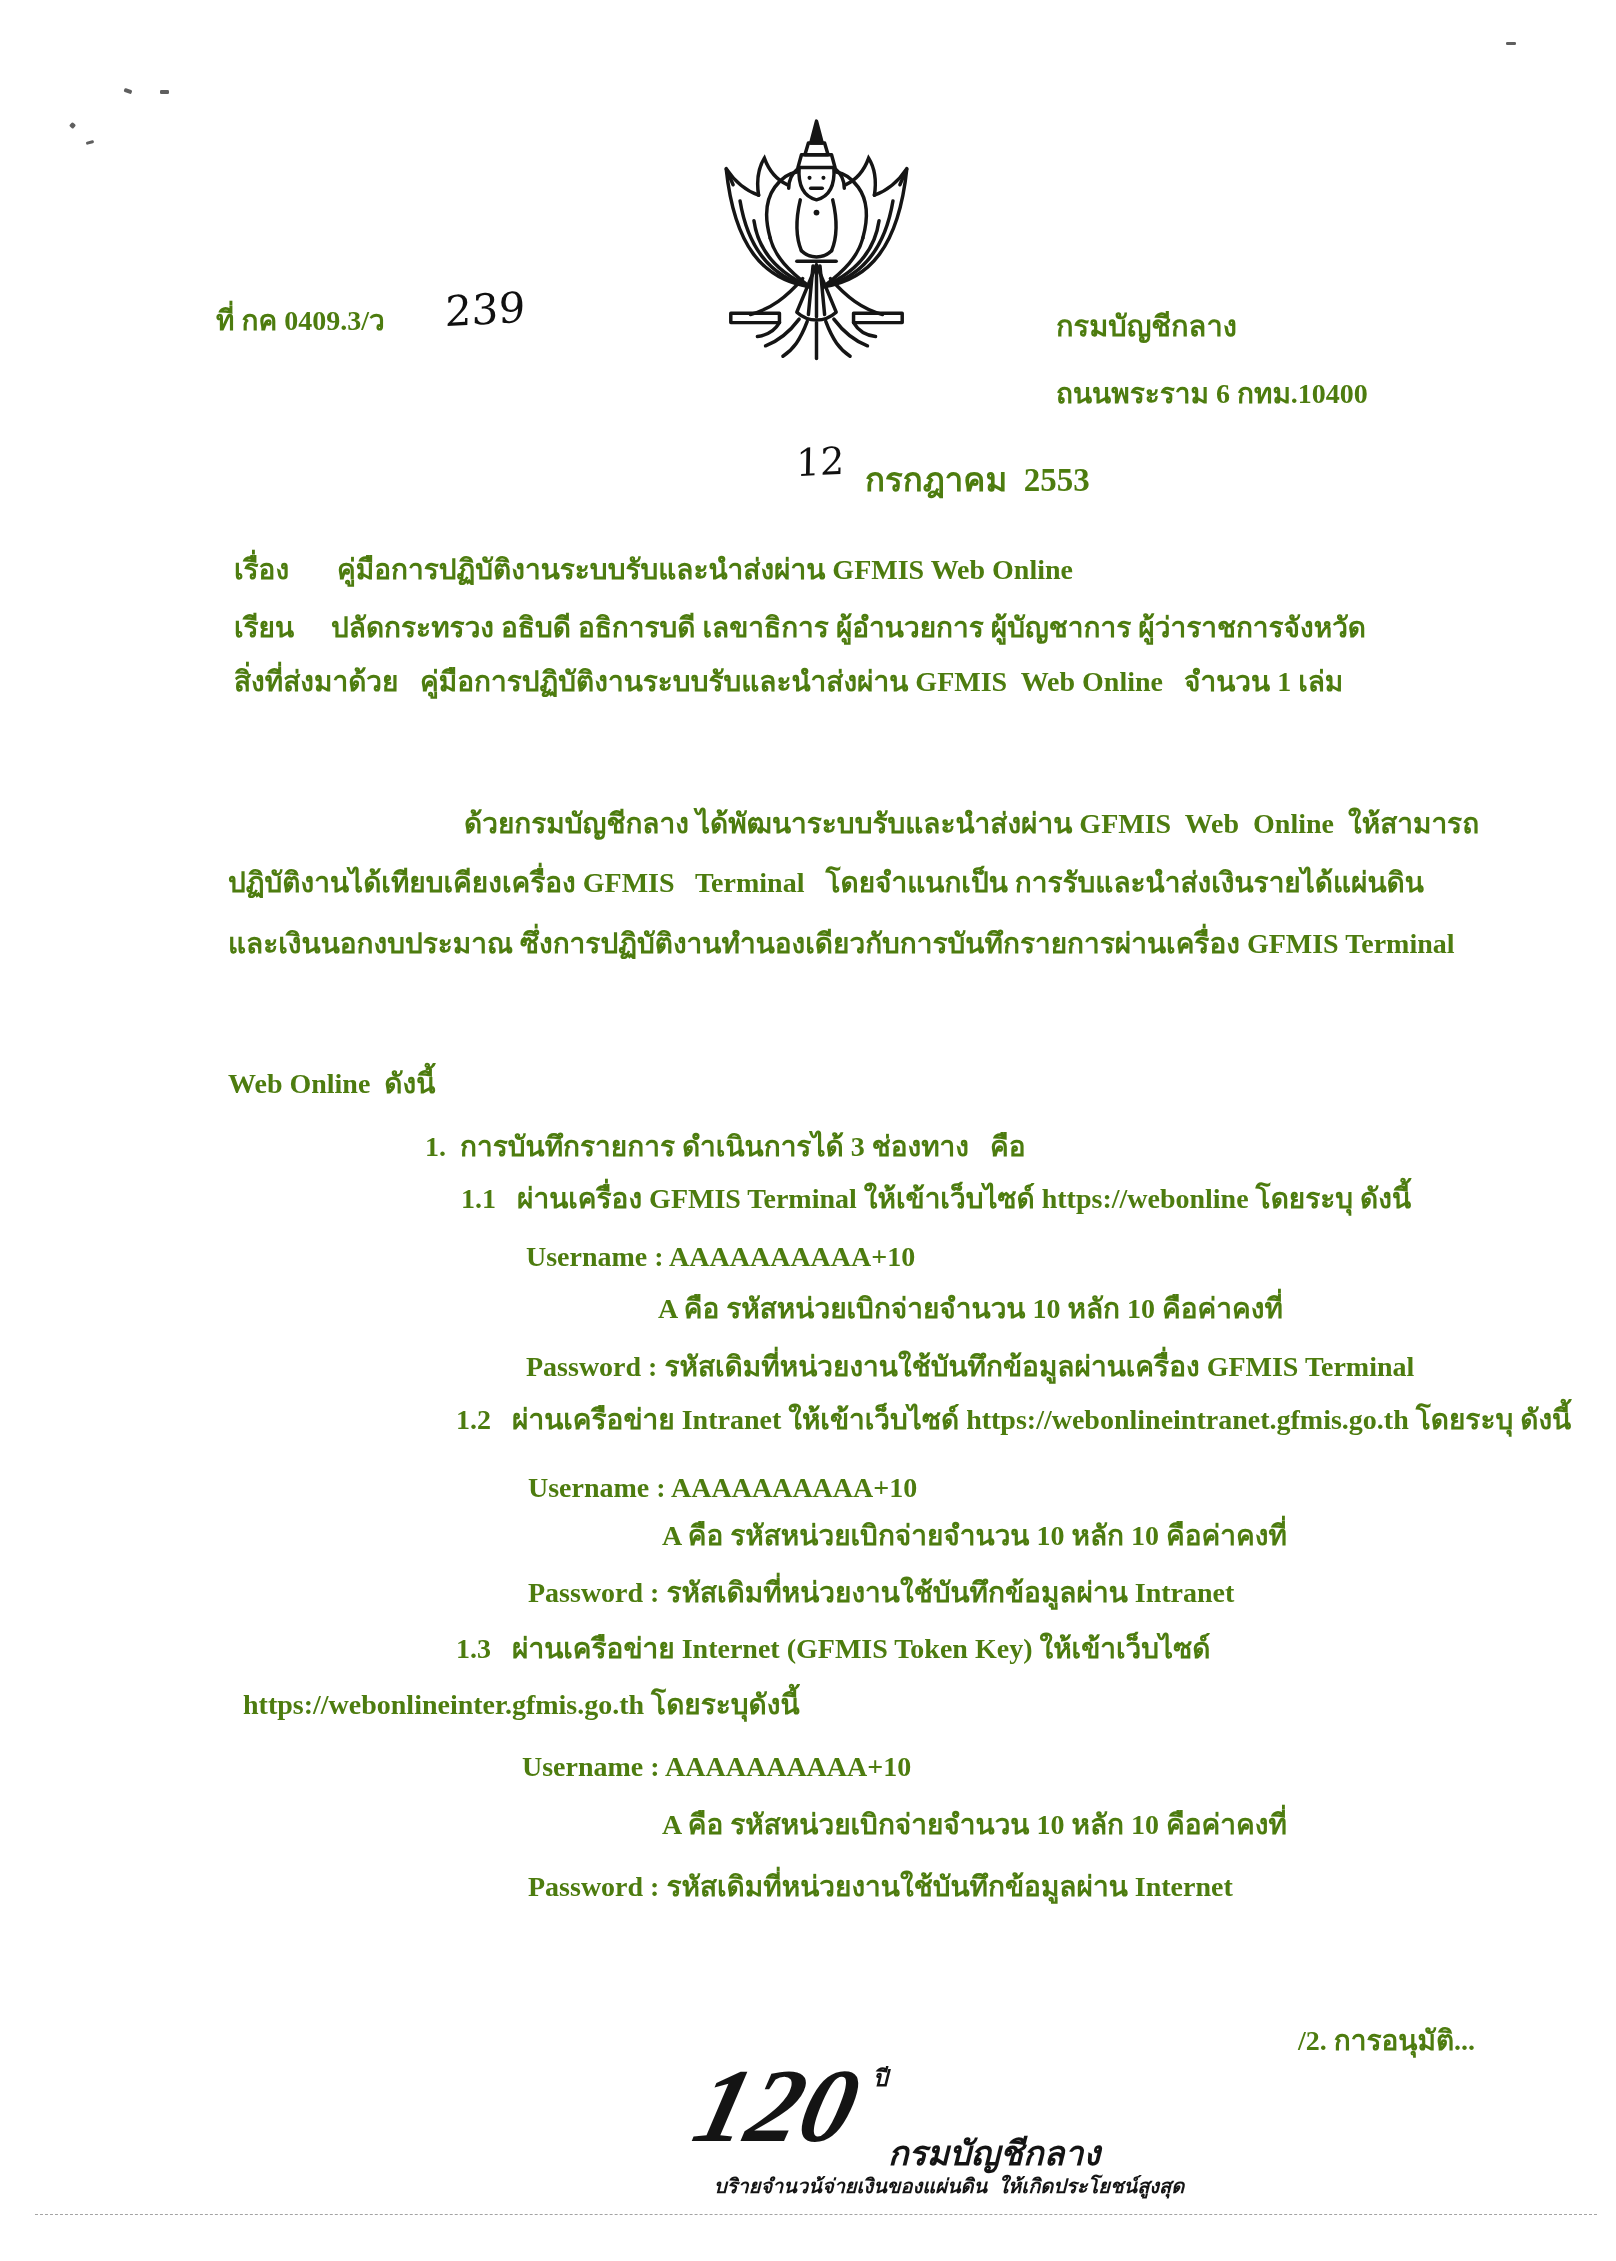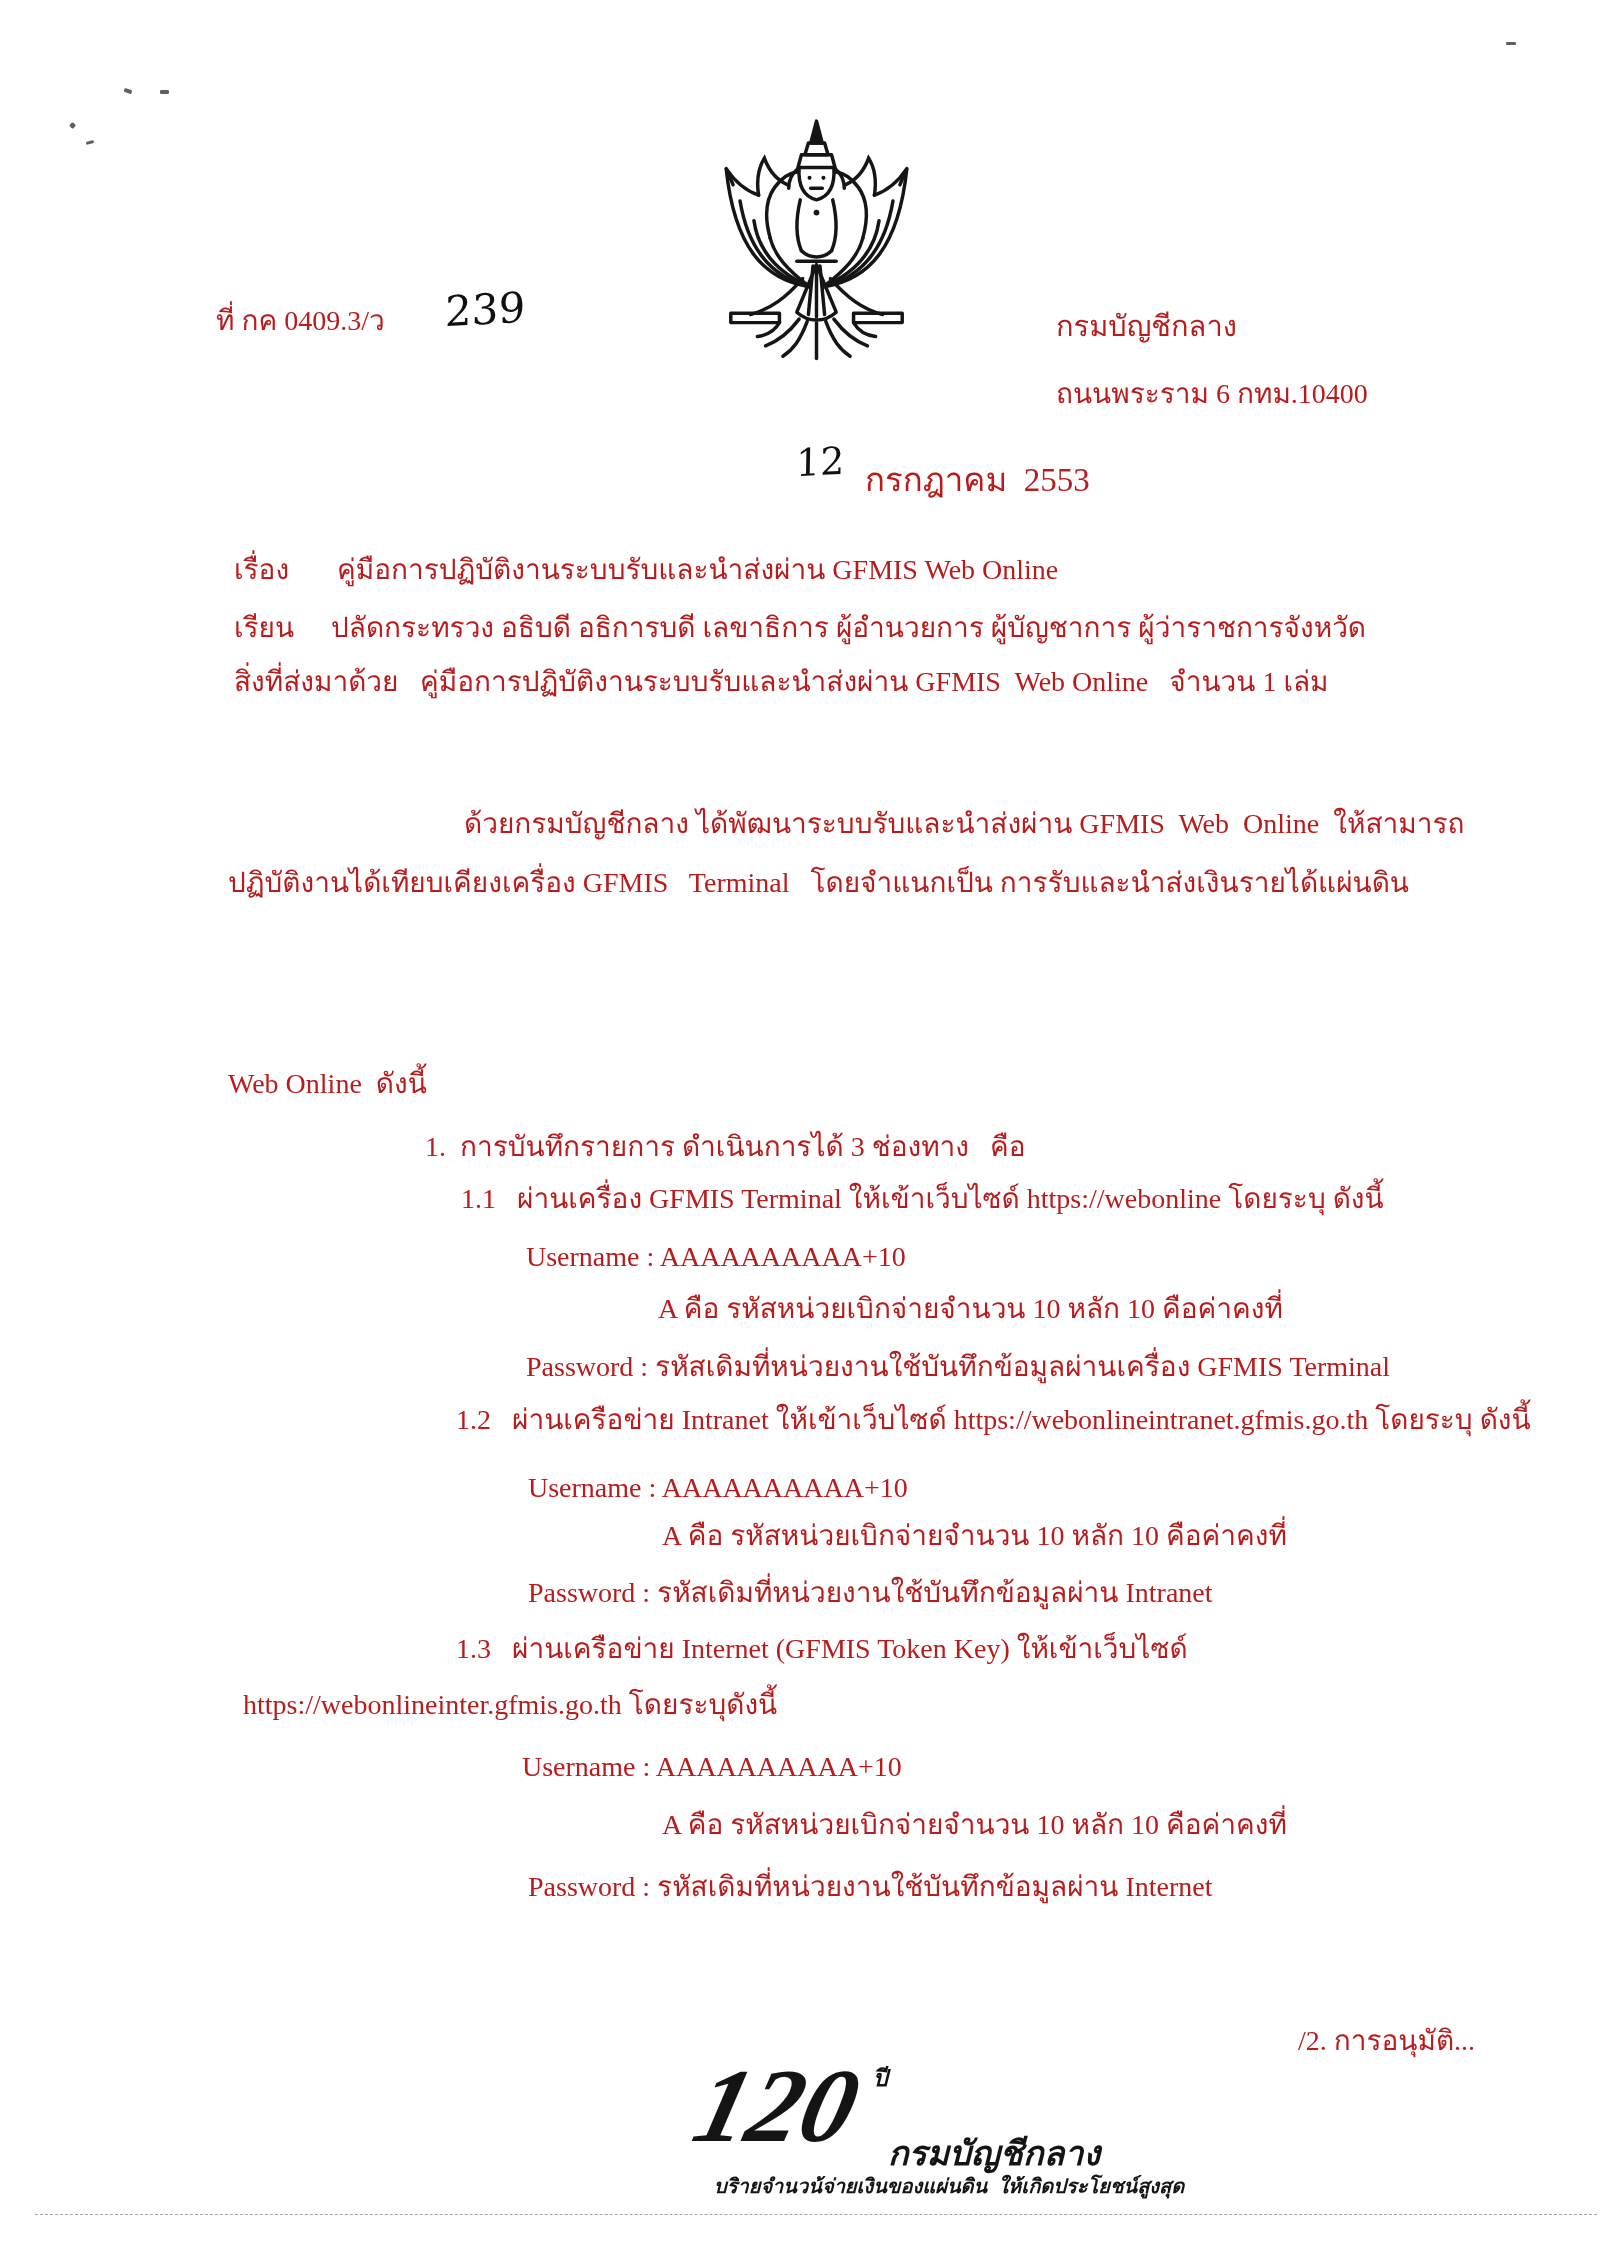--- a/index.html
+++ b/index.html
@@ -9,21 +9,22 @@
     background:#ffffff;
     font-family:"Liberation Serif","DejaVu Serif",serif;
     color:#141414;
     overflow:hidden;
   }
   .t {
     position:absolute;
     font-size:28px;
     line-height:1.2;
     white-space:pre;
-    color:#b91c1c;
+    color:#4d7c0f;
+    font-weight:bold;
   }
   .hand {
     position:absolute;
     font-family:"DejaVu Serif",serif;
     font-size:42px;
     transform:rotate(-3deg) skewX(-4deg);
     white-space:pre;
     color:#101010;
   }
   .emblem { position:absolute; left:700px; top:113px; width:233px; height:249px; }
@@ -128,20 +129,21 @@
   <div class="t" style="left:337px; top:553px;">คู่มือการปฏิบัติงานระบบรับและนำส่งผ่าน GFMIS Web Online</div>
 
   <div class="t" style="left:234px; top:611px;">เรียน</div>
   <div class="t" style="left:331px; top:611px;">ปลัดกระทรวง อธิบดี อธิการบดี เลขาธิการ ผู้อำนวยการ ผู้บัญชาการ ผู้ว่าราชการจังหวัด</div>
 
   <div class="t" style="left:234px; top:665px;">สิ่งที่ส่งมาด้วย</div>
   <div class="t" style="left:420px; top:665px;">คู่มือการปฏิบัติงานระบบรับและนำส่งผ่าน GFMIS  Web Online   จำนวน 1 เล่ม</div>
 
   <div class="t" style="left:464px; top:807px;">ด้วยกรมบัญชีกลาง ได้พัฒนาระบบรับและนำส่งผ่าน GFMIS  Web  Online  ให้สามารถ</div>
   <div class="t" style="left:228px; top:866px;">ปฏิบัติงานได้เทียบเคียงเครื่อง GFMIS   Terminal   โดยจำแนกเป็น การรับและนำส่งเงินรายได้แผ่นดิน</div>
+  <div class="t" style="left:228px; top:927px;">และเงินนอกงบประมาณ ซึ่งการปฏิบัติงานทำนองเดียวกับการบันทึกรายการผ่านเครื่อง GFMIS Terminal</div>
 
   <div class="t" style="left:228px; top:1067px;">Web Online  ดังนี้</div>
 
   <div class="t" style="left:425px; top:1130px;">1.  การบันทึกรายการ ดำเนินการได้ 3 ช่องทาง   คือ</div>
   <div class="t" style="left:461px; top:1182px;">1.1   ผ่านเครื่อง GFMIS Terminal ให้เข้าเว็บไซด์ https://webonline โดยระบุ ดังนี้</div>
 
   <div class="t" style="left:526px; top:1240px;">Username : AAAAAAAAAA+10</div>
   <div class="t" style="left:658px; top:1292px;">A คือ รหัสหน่วยเบิกจ่ายจำนวน 10 หลัก 10 คือค่าคงที่</div>
   <div class="t" style="left:526px; top:1350px;">Password : รหัสเดิมที่หน่วยงานใช้บันทึกข้อมูลผ่านเครื่อง GFMIS Terminal</div>
 

